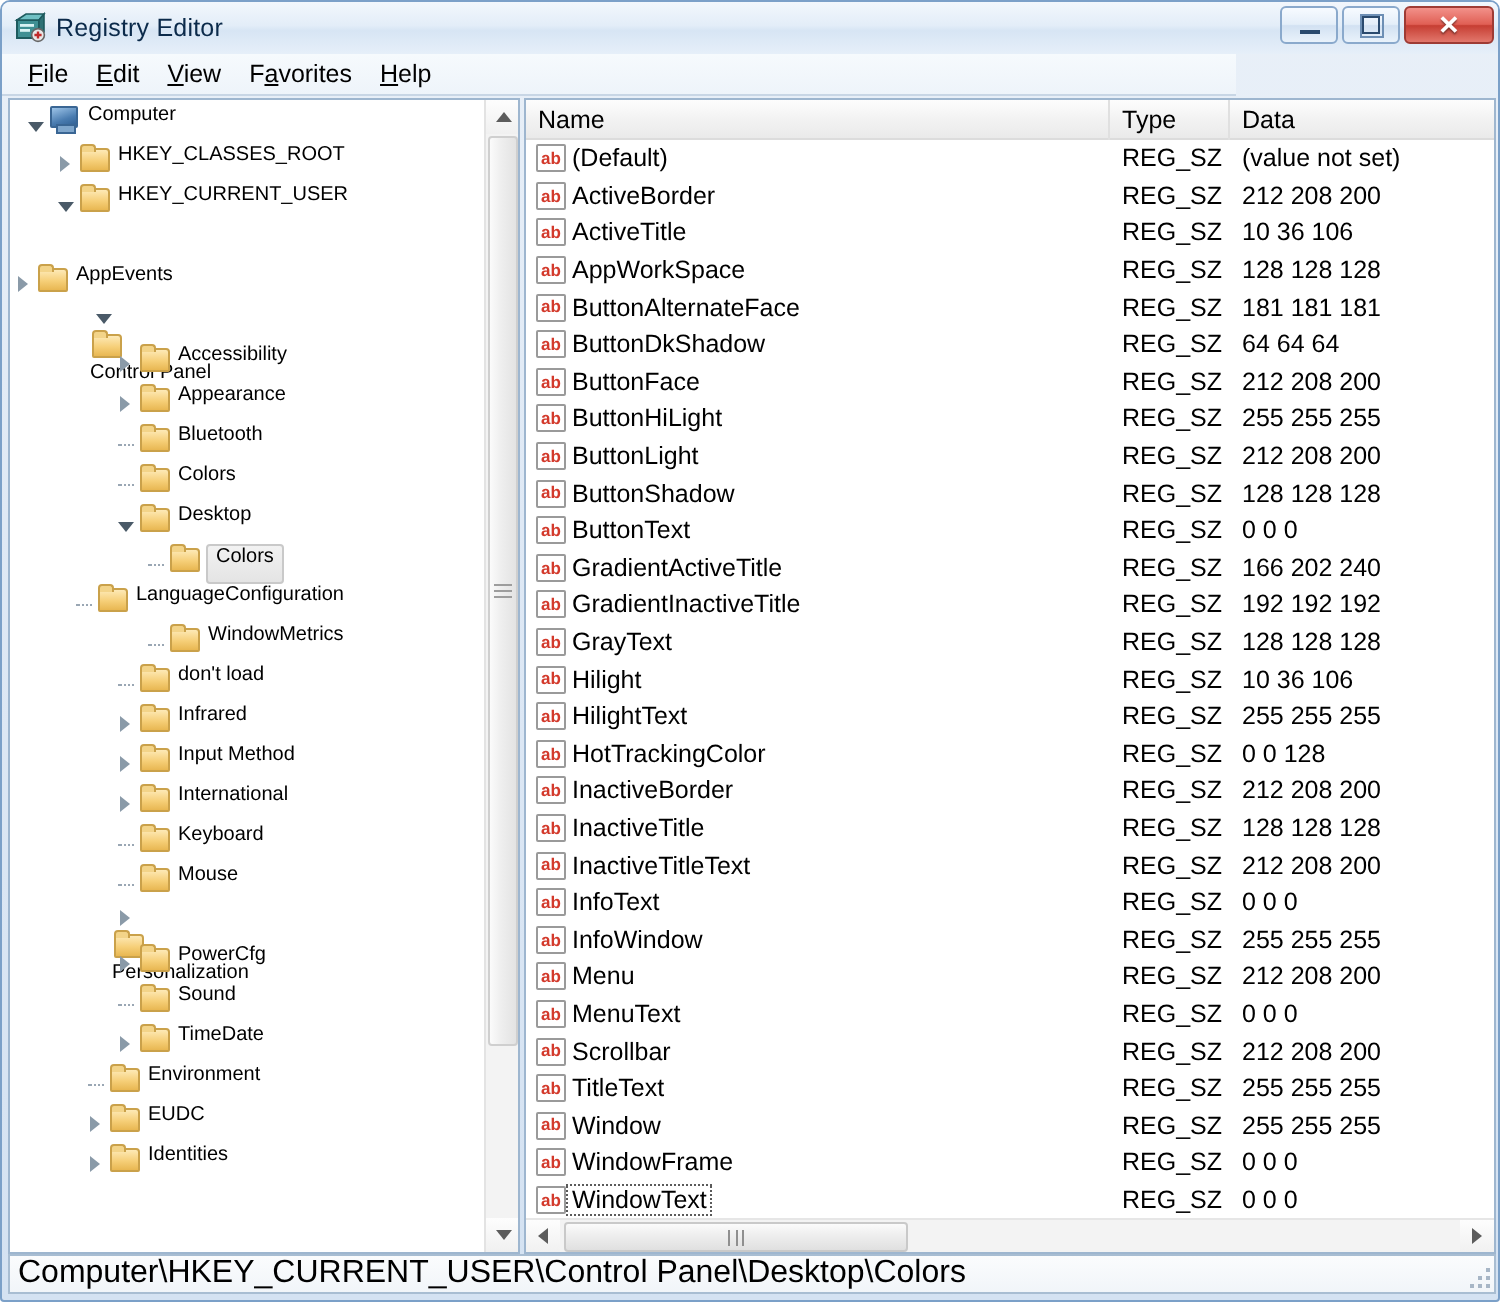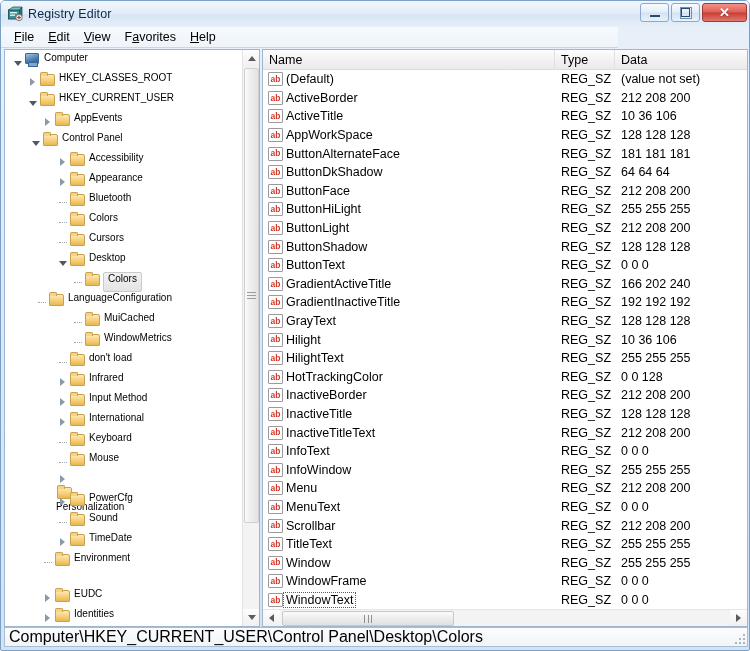--- a/index.html
+++ b/index.html
@@ -359,182 +359,168 @@
             <span class="folder"></span>
             <span class="tlabel">HKEY_CLASSES_ROOT</span>
           </div>
           <div class="tnode" style="padding-left: 21px;">
             <span class="exp">
               <span class="tri-expanded"></span>
             </span>
             <span class="folder"></span>
             <span class="tlabel">HKEY_CURRENT_USER</span>
           </div>
+          <div class="tnode" style=" margin-top: 20px;">
+            <span class="exp">
+              <span class="tri-collapsed"></span>
+            </span>
+            <span class="folder"></span>
+            <span class="tlabel">AppEvents</span>
+          </div>
+          <div class="tnode" style="padding-left: 40px; flex-direction: column;">
+            <span class="exp">
+              <span class="tri-expanded"></span>
+            </span>
+            <span class="folder"></span>
+            <span class="tlabel">Control Panel</span>
+          </div>
+          <div class="tnode" style="padding-left: 51px;">
+            <span class="exp">
+              <span class="tri-collapsed"></span>
+            </span>
+            <span class="folder"></span>
+            <span class="tlabel">Accessibility</span>
+          </div>
+          <div class="tnode" style="padding-left: 51px;">
+            <span class="exp">
+              <span class="tri-collapsed"></span>
+            </span>
+            <span class="folder"></span>
+            <span class="tlabel">Appearance</span>
+          </div>
+          <div class="tnode" style="padding-left: 51px;">
+            <span class="exp">
+              <i style="display:block;width:8px;border-top:1px dotted #9aa7b4;"></i>
+            </span>
+            <span class="folder"></span>
+            <span class="tlabel">Bluetooth</span>
+          </div>
+          <div class="tnode" style="padding-left: 51px;">
+            <span class="exp">
+              <i style="display:block;width:8px;border-top:1px dotted #9aa7b4;"></i>
+            </span>
+            <span class="folder"></span>
+            <span class="tlabel">Colors</span>
+          </div>
+          <div class="tnode" style="padding-left: 51px;">
+            <span class="exp">
+              <span class="tri-expanded"></span>
+            </span>
+            <span class="folder"></span>
+            <span class="tlabel">Desktop</span>
+          </div>
+          <div class="tnode selected" style="padding-left: 66px;">
+            <span class="exp">
+              <i style="display:block;width:8px;border-top:1px dotted #9aa7b4;"></i>
+            </span>
+            <span class="folder"></span>
+            <span class="tlabel">Colors</span>
+          </div>
+          <div class="tnode" style="padding-left: 30px;">
+            <span class="exp">
+              <i style="display:block;width:8px;border-top:1px dotted #9aa7b4;"></i>
+            </span>
+            <span class="folder"></span>
+            <span class="tlabel">LanguageConfiguration</span>
+          </div>
+          <div class="tnode" style="padding-left: 66px;">
+            <span class="exp">
+              <i style="display:block;width:8px;border-top:1px dotted #9aa7b4;"></i>
+            </span>
+            <span class="folder"></span>
+            <span class="tlabel">WindowMetrics</span>
+          </div>
+          <div class="tnode" style="padding-left: 51px;">
+            <span class="exp">
+              <i style="display:block;width:8px;border-top:1px dotted #9aa7b4;"></i>
+            </span>
+            <span class="folder"></span>
+            <span class="tlabel">don't load</span>
+          </div>
+          <div class="tnode" style="padding-left: 51px;">
+            <span class="exp">
+              <span class="tri-collapsed"></span>
+            </span>
+            <span class="folder"></span>
+            <span class="tlabel">Infrared</span>
+          </div>
+          <div class="tnode" style="padding-left: 51px;">
+            <span class="exp">
+              <span class="tri-collapsed"></span>
+            </span>
+            <span class="folder"></span>
+            <span class="tlabel">Input Method</span>
+          </div>
+          <div class="tnode" style="padding-left: 51px;">
+            <span class="exp">
+              <span class="tri-collapsed"></span>
+            </span>
+            <span class="folder"></span>
+            <span class="tlabel">International</span>
+          </div>
+          <div class="tnode" style="padding-left: 51px;">
+            <span class="exp">
+              <i style="display:block;width:8px;border-top:1px dotted #9aa7b4;"></i>
+            </span>
+            <span class="folder"></span>
+            <span class="tlabel">Keyboard</span>
+          </div>
+          <div class="tnode" style="padding-left: 51px;">
+            <span class="exp">
+              <i style="display:block;width:8px;border-top:1px dotted #9aa7b4;"></i>
+            </span>
+            <span class="folder"></span>
+            <span class="tlabel">Mouse</span>
+          </div>
+          <div class="tnode" style="padding-left: 51px; flex-direction: column;">
+            <span class="exp">
+              <span class="tri-collapsed"></span>
+            </span>
+            <span class="folder"></span>
+            <span class="tlabel">Personalization</span>
+          </div>
+          <div class="tnode" style="padding-left: 51px;">
+            <span class="exp">
+              <span class="tri-collapsed"></span>
+            </span>
+            <span class="folder"></span>
+            <span class="tlabel">PowerCfg</span>
+          </div>
+          <div class="tnode" style="padding-left: 51px;">
+            <span class="exp">
+              <i style="display:block;width:8px;border-top:1px dotted #9aa7b4;"></i>
+            </span>
+            <span class="folder"></span>
+            <span class="tlabel">Sound</span>
+          </div>
+          <div class="tnode" style="padding-left: 51px;">
+            <span class="exp">
+              <span class="tri-collapsed"></span>
+            </span>
+            <span class="folder"></span>
+            <span class="tlabel">TimeDate</span>
+          </div>
           <div class="tnode" style="padding-left: 36px;">
             <span class="exp">
-              <span class="tri-collapsed"></span>
-            </span>
-            <span class="folder"></span>
-            <span class="tlabel">AppEvents</span>
-          </div>
-          <div class="tnode" style="padding-left: 24px;">
-            <span class="exp">
-              <span class="tri-expanded"></span>
-            </span>
-            <span class="folder"></span>
-            <span class="tlabel">Control Panel</span>
-          </div>
-          <div class="tnode" style="padding-left: 51px;">
-            <span class="exp">
-              <span class="tri-collapsed"></span>
-            </span>
-            <span class="folder"></span>
-            <span class="tlabel">Accessibility</span>
-          </div>
-          <div class="tnode" style="padding-left: 51px;">
-            <span class="exp">
-              <span class="tri-collapsed"></span>
-            </span>
-            <span class="folder"></span>
-            <span class="tlabel">Appearance</span>
-          </div>
-          <div class="tnode" style="padding-left: 51px;">
-            <span class="exp">
-              <i style="display:block;width:8px;border-top:1px dotted #9aa7b4;"></i>
-            </span>
-            <span class="folder"></span>
-            <span class="tlabel">Bluetooth</span>
-          </div>
-          <div class="tnode" style="padding-left: 51px;">
-            <span class="exp">
-              <i style="display:block;width:8px;border-top:1px dotted #9aa7b4;"></i>
-            </span>
-            <span class="folder"></span>
-            <span class="tlabel">Colors</span>
-          </div>
-          <div class="tnode" style="padding-left: 51px;">
-            <span class="exp">
-              <i style="display:block;width:8px;border-top:1px dotted #9aa7b4;"></i>
-            </span>
-            <span class="folder"></span>
-            <span class="tlabel">Cursors</span>
-          </div>
-          <div class="tnode" style="padding-left: 51px;">
-            <span class="exp">
-              <span class="tri-expanded"></span>
-            </span>
-            <span class="folder"></span>
-            <span class="tlabel">Desktop</span>
-          </div>
-          <div class="tnode selected" style="padding-left: 66px;">
-            <span class="exp">
-              <i style="display:block;width:8px;border-top:1px dotted #9aa7b4;"></i>
-            </span>
-            <span class="folder"></span>
-            <span class="tlabel">Colors</span>
-          </div>
-          <div class="tnode" style="padding-left: 30px;">
-            <span class="exp">
-              <i style="display:block;width:8px;border-top:1px dotted #9aa7b4;"></i>
-            </span>
-            <span class="folder"></span>
-            <span class="tlabel">LanguageConfiguration</span>
-          </div>
-          <div class="tnode" style="padding-left: 66px;">
-            <span class="exp">
-              <i style="display:block;width:8px;border-top:1px dotted #9aa7b4;"></i>
-            </span>
-            <span class="folder"></span>
-            <span class="tlabel">MuiCached</span>
-          </div>
-          <div class="tnode" style="padding-left: 66px;">
-            <span class="exp">
-              <i style="display:block;width:8px;border-top:1px dotted #9aa7b4;"></i>
-            </span>
-            <span class="folder"></span>
-            <span class="tlabel">WindowMetrics</span>
-          </div>
-          <div class="tnode" style="padding-left: 51px;">
-            <span class="exp">
-              <i style="display:block;width:8px;border-top:1px dotted #9aa7b4;"></i>
-            </span>
-            <span class="folder"></span>
-            <span class="tlabel">don't load</span>
-          </div>
-          <div class="tnode" style="padding-left: 51px;">
-            <span class="exp">
-              <span class="tri-collapsed"></span>
-            </span>
-            <span class="folder"></span>
-            <span class="tlabel">Infrared</span>
-          </div>
-          <div class="tnode" style="padding-left: 51px;">
-            <span class="exp">
-              <span class="tri-collapsed"></span>
-            </span>
-            <span class="folder"></span>
-            <span class="tlabel">Input Method</span>
-          </div>
-          <div class="tnode" style="padding-left: 51px;">
-            <span class="exp">
-              <span class="tri-collapsed"></span>
-            </span>
-            <span class="folder"></span>
-            <span class="tlabel">International</span>
-          </div>
-          <div class="tnode" style="padding-left: 51px;">
-            <span class="exp">
-              <i style="display:block;width:8px;border-top:1px dotted #9aa7b4;"></i>
-            </span>
-            <span class="folder"></span>
-            <span class="tlabel">Keyboard</span>
-          </div>
-          <div class="tnode" style="padding-left: 51px;">
-            <span class="exp">
-              <i style="display:block;width:8px;border-top:1px dotted #9aa7b4;"></i>
-            </span>
-            <span class="folder"></span>
-            <span class="tlabel">Mouse</span>
-          </div>
-          <div class="tnode" style="padding-left: 51px; flex-direction: column;">
-            <span class="exp">
-              <span class="tri-collapsed"></span>
-            </span>
-            <span class="folder"></span>
-            <span class="tlabel">Personalization</span>
-          </div>
-          <div class="tnode" style="padding-left: 51px;">
-            <span class="exp">
-              <span class="tri-collapsed"></span>
-            </span>
-            <span class="folder"></span>
-            <span class="tlabel">PowerCfg</span>
-          </div>
-          <div class="tnode" style="padding-left: 51px;">
-            <span class="exp">
-              <i style="display:block;width:8px;border-top:1px dotted #9aa7b4;"></i>
-            </span>
-            <span class="folder"></span>
-            <span class="tlabel">Sound</span>
-          </div>
-          <div class="tnode" style="padding-left: 51px;">
-            <span class="exp">
-              <span class="tri-collapsed"></span>
-            </span>
-            <span class="folder"></span>
-            <span class="tlabel">TimeDate</span>
+              <i style="display:block;width:8px;border-top:1px dotted #9aa7b4;"></i>
+            </span>
+            <span class="folder"></span>
+            <span class="tlabel">Environment</span>
           </div>
           <div class="tnode" style="padding-left: 36px;">
-            <span class="exp">
-              <i style="display:block;width:8px;border-top:1px dotted #9aa7b4;"></i>
-            </span>
-            <span class="folder"></span>
-            <span class="tlabel">Environment</span>
-          </div>
-          <div class="tnode" style="padding-left: 36px; margin-top: 16px;">
             <span class="exp">
               <span class="tri-collapsed"></span>
             </span>
             <span class="folder"></span>
             <span class="tlabel">EUDC</span>
           </div>
           <div class="tnode" style="padding-left: 36px;">
             <span class="exp">
               <span class="tri-collapsed"></span>
             </span>

